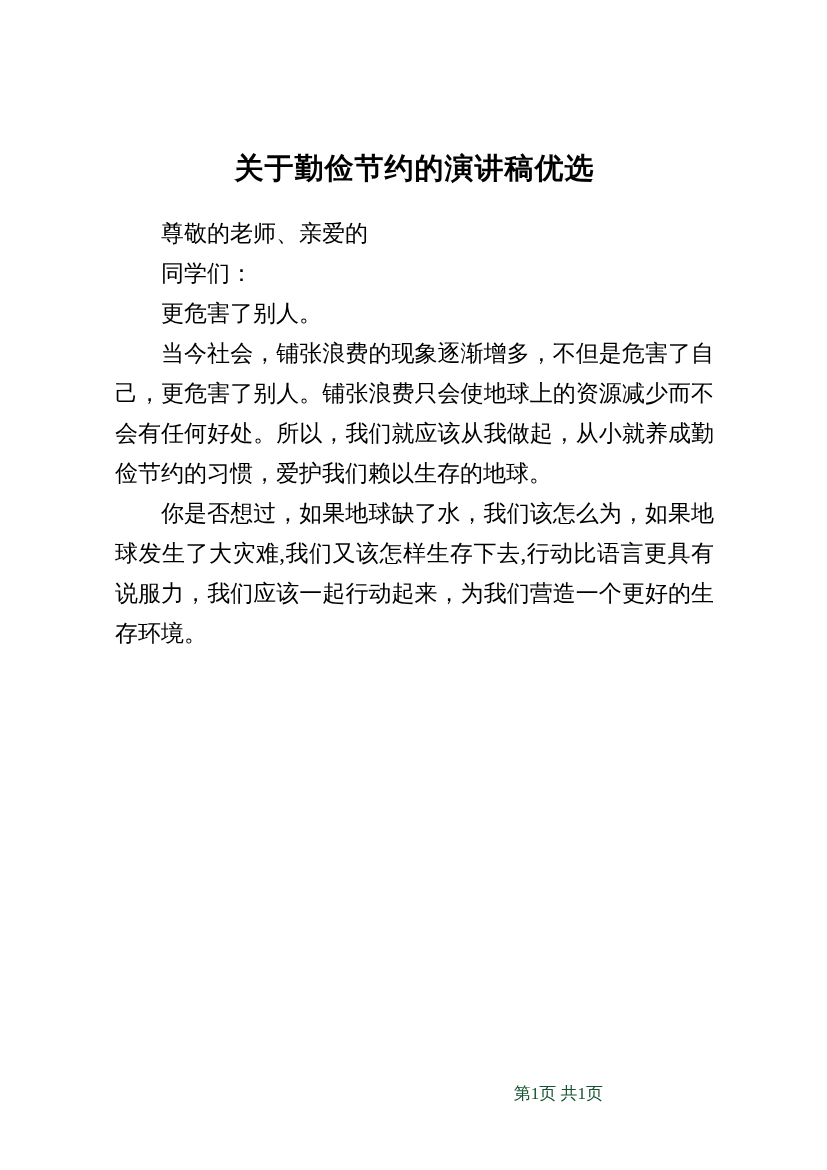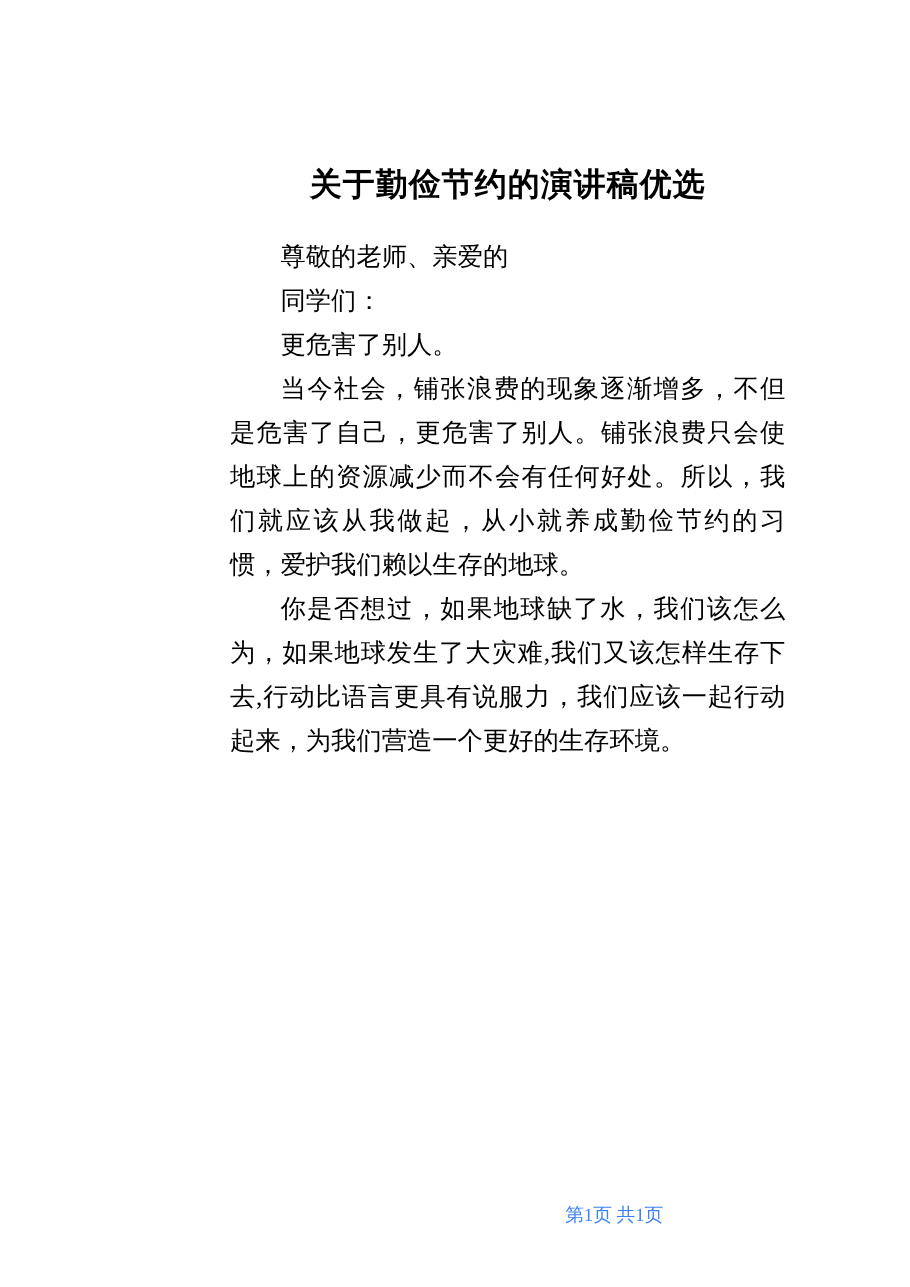--- a/index.html
+++ b/index.html
@@ -1,15 +1,15 @@
 <!DOCTYPE html>
 <html><head>
 <meta charset="utf-8">
 <style>
-  * { box-sizing: border-box; padding-left: 47px; }
+  * { box-sizing: border-box; }
   html, body {
     margin: 0;
     padding: 0;
     background: #ffffff;
   }
   .page {
     position: relative;
     width: 827px;
     height: 1170px;
     margin: 0 auto;
@@ -35,25 +35,25 @@
   .para {
     font-size: 23px;
     line-height: 40px;
     margin: 0;
     text-indent: 2em;
     text-align: justify;
     word-break: break-all;
   }
   .page-footer {
     position: absolute;
-    bottom: 55px;
+    bottom: 66px;
     right: 224px;
     font-size: 17px;
     line-height: 20px;
-    color: #3b82f6;
+    color: #14532d;
     font-family: "Liberation Serif", "DejaVu Serif", serif;
   }
 </style>
 </head>
 <body>
 
 <div class="page">
   <div class="content">
     <h1 class="doc-title">关于勤俭节约的演讲稿优选</h1>
 

